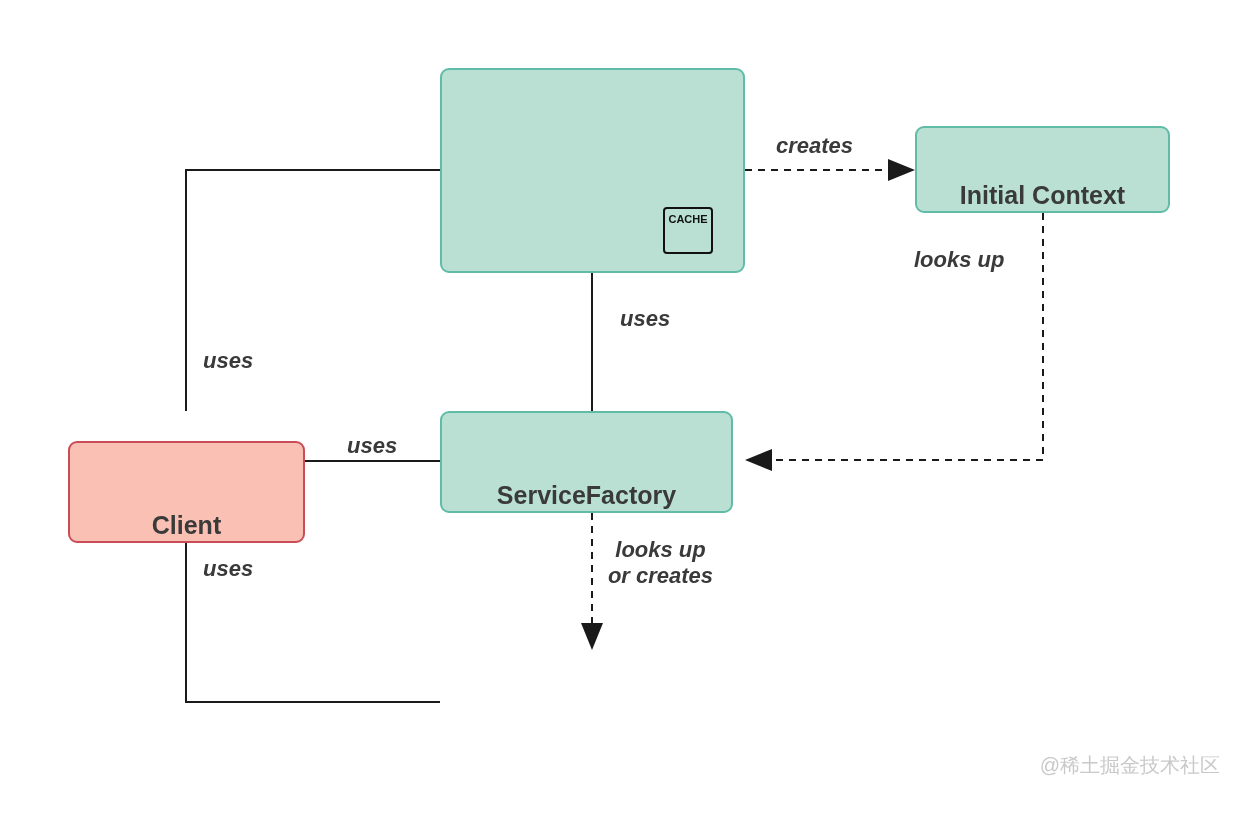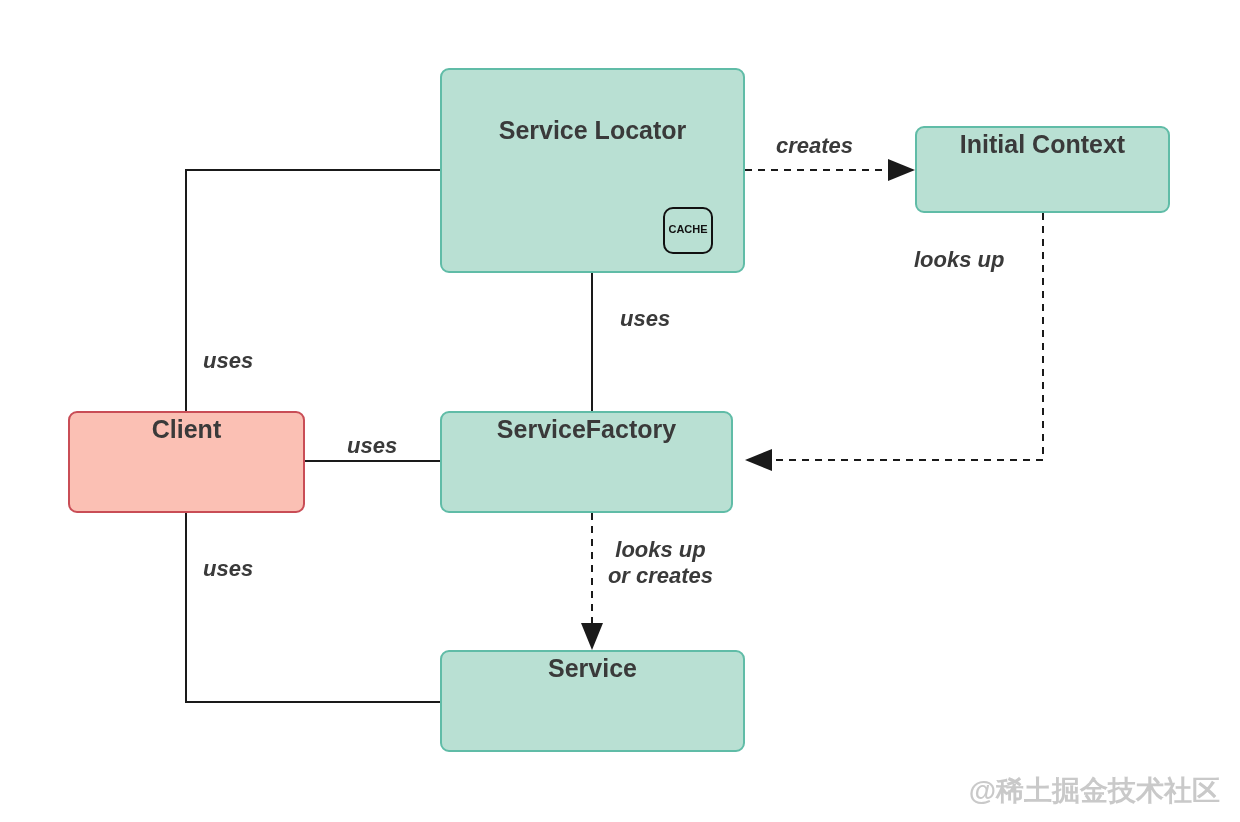--- a/index.html
+++ b/index.html
@@ -35,35 +35,36 @@
   }
   svg.edges .dashed { stroke-dasharray: 7 6; }
   svg.edges polygon.arrow {
     fill: var(--line-color);
     stroke: none;
   }
   .node {
     position: absolute;
     border-radius: 9px;
     display: flex;
-    align-items: flex-start;
+    align-items: flex-end;
     justify-content: center;
     text-align: center;
     font-weight: bold;
     font-size: 25px;
     color: var(--text-color);
     line-height: 32px;
   }
   .node.teal {
     background: var(--teal-fill);
     border: 2px solid var(--teal-border);
   }
   .node.pink {
     background: var(--pink-fill);
     border: 2.5px solid var(--pink-border);
+    margin-top: 30px;
   }
   #node-service-locator {
     left: 440px; top: 68px;
     width: 305px; height: 205px;
     align-items: flex-start;
   }
   #node-service-locator .node-title { padding-top: 44px; }
   #node-initial-context {
     left: 915px; top: 126px;
     width: 255px; height: 87px;
@@ -78,26 +79,26 @@
   }
   #node-service {
     left: 440px; top: 650px;
     width: 305px; height: 102px;
   }
   .cache-badge {
     position: absolute;
     left: 221px; top: 137px;
     width: 50px; height: 47px;
     border: 2.5px solid #111111;
-    border-radius: 10px;
+    border-radius: 4px;
     font-size: 11px;
     font-weight: bold;
     color: #111111;
     text-align: center;
-    padding-top: 14px;
+    padding-top: 4px;
     line-height: 12px;
     letter-spacing: 0px;
     background: transparent;
   }
   .edge-label {
     position: absolute;
     font-weight: bold;
     font-size: 22px;
     color: var(--text-color);
     line-height: 26px;
@@ -111,24 +112,24 @@
   #label-creates { left: 776px; top: 133px; }
   #label-context-factory { left: 914px; top: 247px; }
   #label-factory-service {
     left: 603px; top: 537px;
     width: 115px;
     text-align: center;
     white-space: normal;
   }
   .watermark {
     position: absolute;
-    right: 20px; top: 772px;
-    font-size: 28px;
+    right: 20px; top: 752px;
+    font-size: 20px;
     color: var(--watermark-color);
-    font-weight: bold;
+    font-weight: normal;
   }
 </style>
 </head>
 <body>
 
 <div class="canvas">
 
   <svg class="edges" viewBox="0 0 1240 822" xmlns="http://www.w3.org/2000/svg">
 
     <polyline points="186,411 186,170 440,170"></polyline>
@@ -144,42 +145,38 @@
 
     <polyline class="dashed" points="1043,213 1043,460 772,460"></polyline>
     <polygon class="arrow" points="745,460 772,449 772,471"></polygon>
 
     <line class="dashed" x1="592" y1="513" x2="592" y2="623"></line>
     <polygon class="arrow" points="592,650 581,623 603,623"></polygon>
   </svg>
 
   <div class="node teal" id="node-service-locator">
     <div class="node-title">
-      <div>Service Locator</div>
     </div>
     <div class="cache-badge">
       <span>CACHE</span>
     </div>
   </div>
 
   <div class="node teal" id="node-initial-context">
     <span>Initial Context</span>
   </div>
 
   <div class="node pink" id="node-client">
     <span>Client</span>
   </div>
 
   <div class="node teal" id="node-service-factory">
     <span>ServiceFactory</span>
   </div>
 
-  <div class="node teal" id="node-service">
-    <span>Service</span>
-  </div>
 
   <div class="edge-label" id="label-client-locator">uses</div>
   <div class="edge-label" id="label-client-factory">uses</div>
   <div class="edge-label" id="label-client-service">uses</div>
   <div class="edge-label" id="label-locator-factory">uses</div>
   <div class="edge-label" id="label-creates">creates</div>
   <div class="edge-label" id="label-context-factory">looks up</div>
   <div class="edge-label" id="label-factory-service">
     <div>looks up</div>
     <div>or creates</div>

